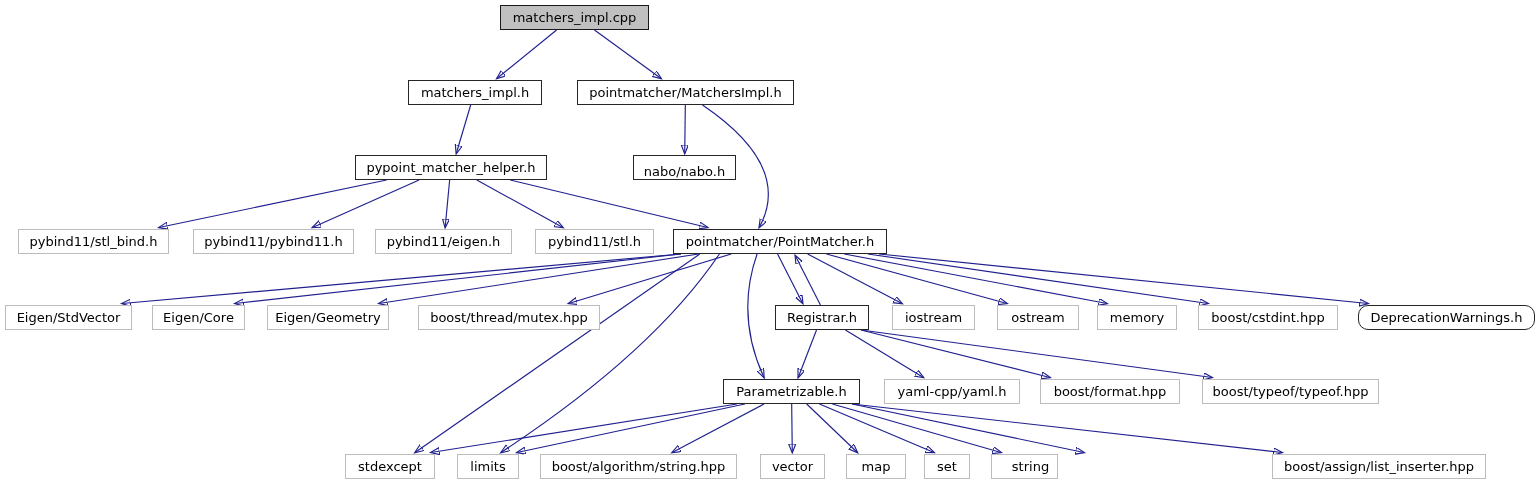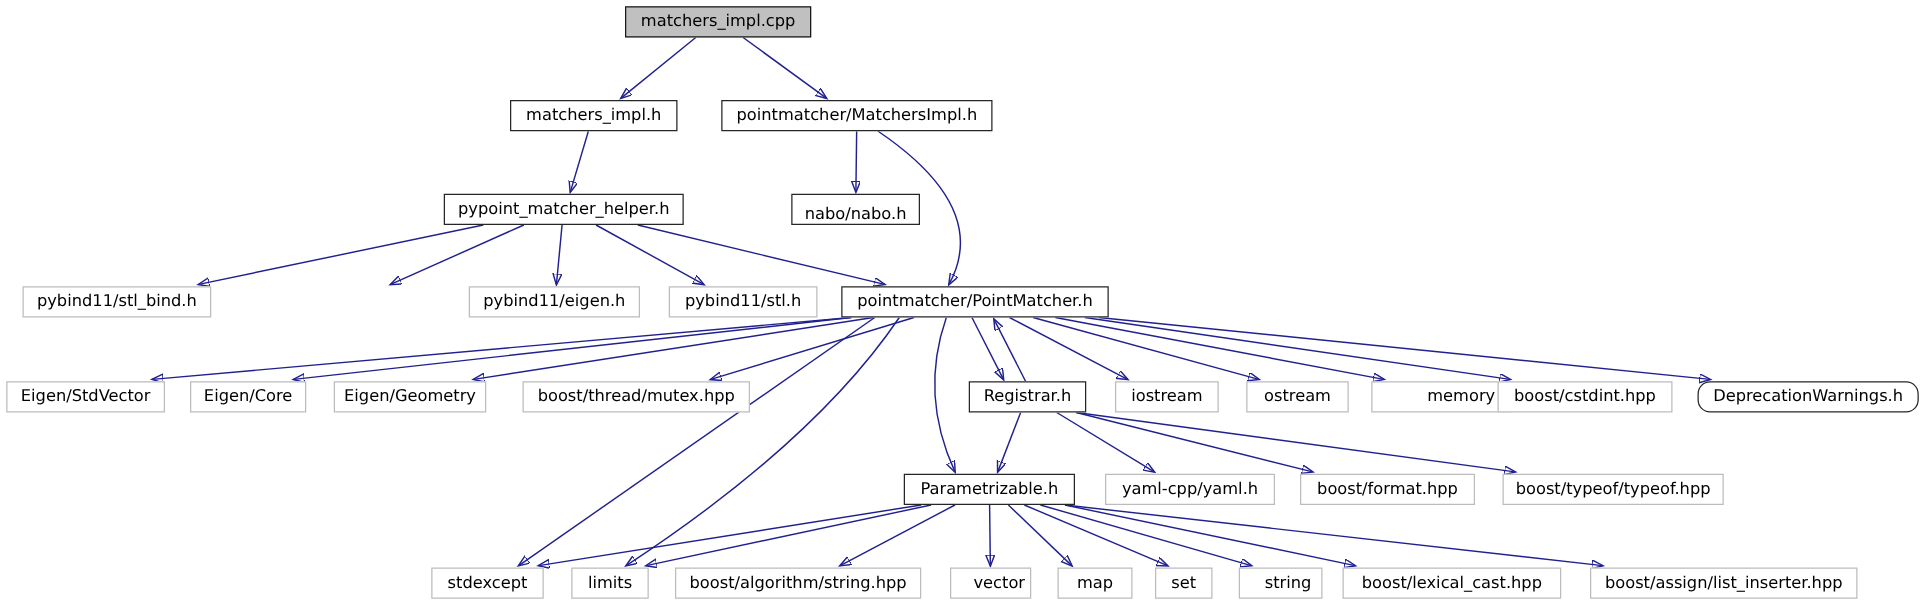--- a/index.html
+++ b/index.html
@@ -91,20 +91,23 @@
   <div class="node linked" style="left:355px;top:155px;width:190px;">
       <span>pypoint_matcher_helper.h</span>
     </div>
   <div class="node linked" style="left:633px;top:155px;width:101px;align-items:flex-end;">
       <span>nabo/nabo.h</span>
     </div>
 
   <div class="node plain" style="left:18px;top:229px;width:149px;">
       <span>pybind11/stl_bind.h</span>
     </div>
+  <div class="node plain" style="left:193px;top:229px;width:159px;">
+      <span>pybind11/pybind11.h</span>
+    </div>
   <div class="node plain" style="left:375px;top:229px;width:135px;">
       <span>pybind11/eigen.h</span>
     </div>
   <div class="node plain" style="left:535px;top:229px;width:117px;">
       <span>pybind11/stl.h</span>
     </div>
   <div class="node linked" style="left:673px;top:229px;width:212px;">
       <span>pointmatcher/PointMatcher.h</span>
     </div>
 
@@ -122,21 +125,21 @@
     </div>
   <div class="node linked" style="left:775px;top:305px;width:92px;">
       <span>Registrar.h</span>
     </div>
   <div class="node plain" style="left:892px;top:305px;width:81px;">
       <span>iostream</span>
     </div>
   <div class="node plain" style="left:997px;top:305px;width:80px;">
       <span>ostream</span>
     </div>
-  <div class="node plain" style="left:1097px;top:305px;width:78px;padding-left:32px;">
+  <div class="node plain" style="left:1097px;top:305px;width:78px;">
       <span>memory</span>
     </div>
   <div class="node plain" style="left:1198px;top:305px;width:138px;">
       <span>boost/cstdint.hpp</span>
     </div>
   <div class="node linked" style="left:1358px;top:305px;width:175px;border-radius:10px;">
       <span>DeprecationWarnings.h</span>
     </div>
 
   <div class="node linked" style="left:723px;top:379px;width:135px;">
@@ -154,32 +157,29 @@
 
   <div class="node plain" style="left:345px;top:454px;width:88px;">
       <span>stdexcept</span>
     </div>
   <div class="node plain" style="left:457px;top:454px;width:60px;">
       <span>limits</span>
     </div>
   <div class="node plain" style="left:540px;top:454px;width:195px;">
       <span>boost/algorithm/string.hpp</span>
     </div>
-  <div class="node plain" style="left:760px;top:454px;width:63px;justify-content:flex-end;">
+  <div class="node plain" style="left:760px;top:454px;width:63px;">
       <span>vector</span>
     </div>
   <div class="node plain" style="left:846px;top:454px;width:58px;">
       <span>map</span>
     </div>
   <div class="node plain" style="left:924px;top:454px;width:44px;">
       <span>set</span>
     </div>
   <div class="node plain" style="left:991px;top:454px;width:53px;padding-left:12px;">
       <span>string</span>
     </div>
-  <div class="node plain" style="left:1074px;top:454px;width:173px;">
-      <span>boost/lexical_cast.hpp</span>
-    </div>
   <div class="node plain" style="left:1272px;top:454px;width:212px;">
       <span>boost/assign/list_inserter.hpp</span>
     </div>
 
 </div>
 
 </body></html>

